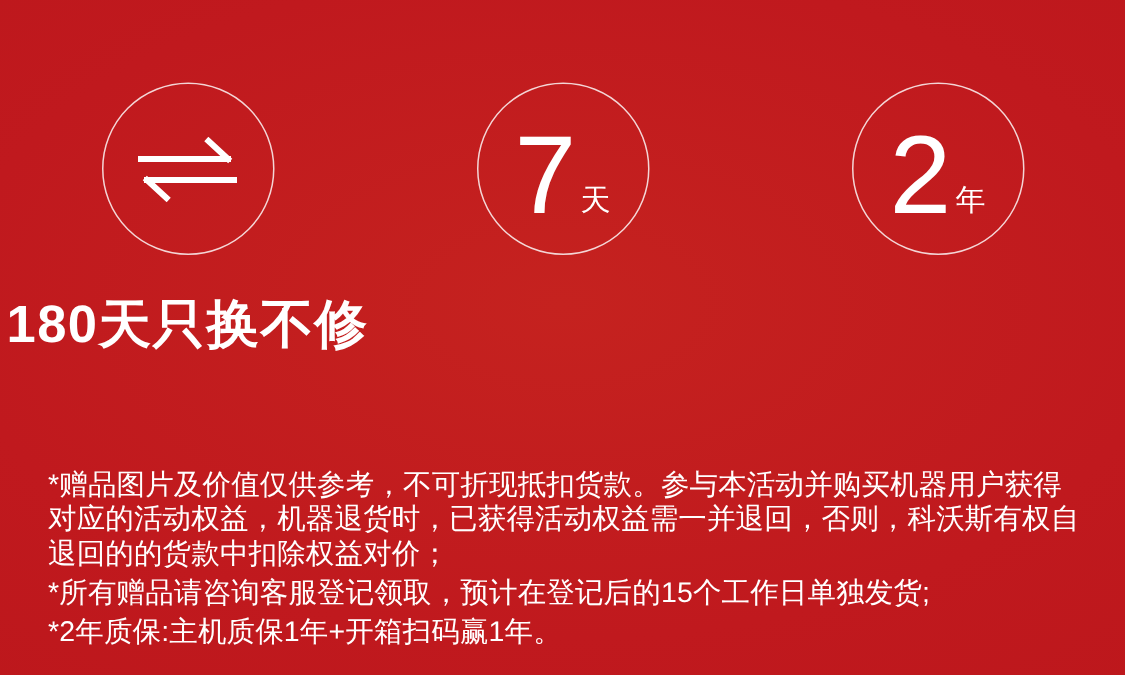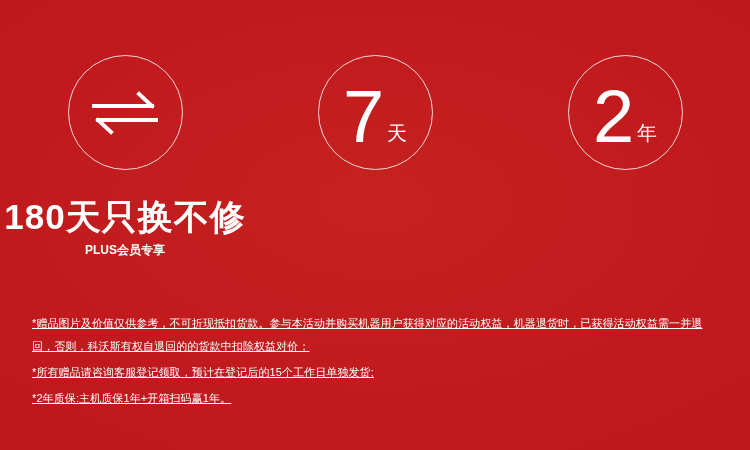--- a/index.html
+++ b/index.html
@@ -105,25 +105,24 @@
   
   .fineprint {
     position: absolute;
     left: 32px;
     top: 312px;
     width: 690px;
     color: #ffffff;
   }
   .fineprint p {
     margin: 0 0 3px 0;
-    font-size: 11px;
+    font-size: 19px;
     line-height: 23px;
     font-weight: 400;
     letter-spacing: 0.1px;
-    text-decoration: underline;
   }
 </style>
 </head>
 <body>
 
 <div id="promo-banner">
 
   <div class="badges">
 
     <div class="badge">
@@ -131,21 +130,20 @@
         <svg class="icon-exchange" viewBox="0 0 66 44" aria-hidden="true">
           <g fill="none" stroke="#ffffff" stroke-width="4" stroke-linecap="square" stroke-linejoin="miter">
             <line x1="2" y1="15" x2="60" y2="15"></line>
             <polyline points="47,3 60,15"></polyline>
             <line x1="64" y1="29" x2="6" y2="29"></line>
             <polyline points="19,41 6,29"></polyline>
           </g>
         </svg>
       </div>
       <div class="badge-title">180天只换不修</div>
-      <div class="badge-sub">PLUS会员专享</div>
     </div>
 
     <div class="badge">
       <div class="badge-circle">
         <div class="badge-num-wrap">
           <span class="badge-num">7</span>
           <span class="badge-unit">天</span>
         </div>
       </div>
       <div class="badge-sub empty"></div>

